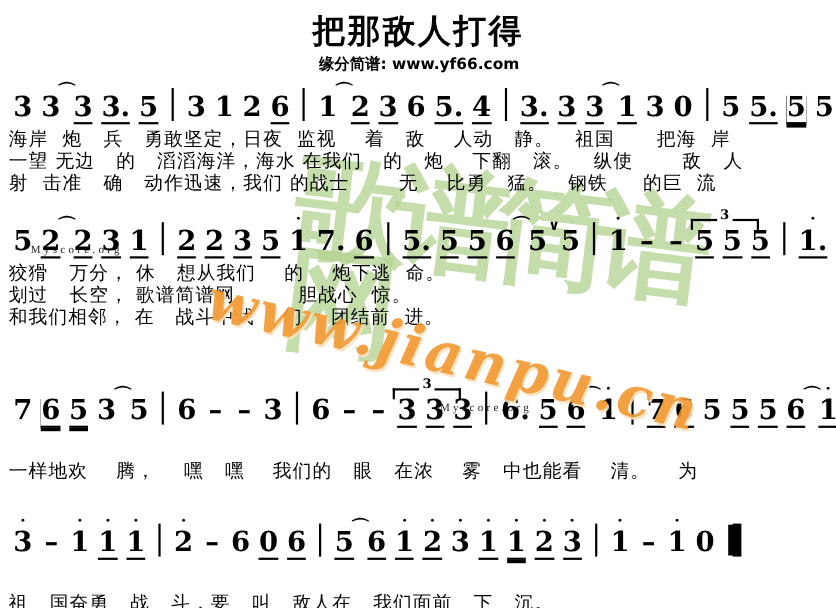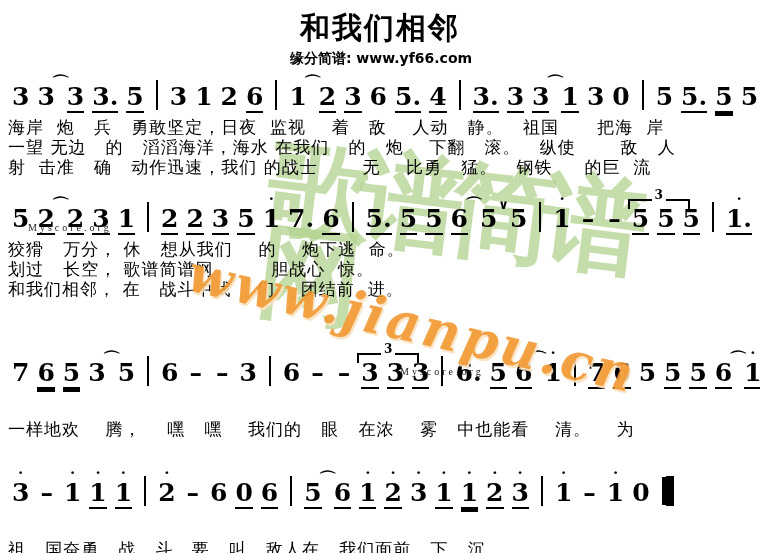--- a/index.html
+++ b/index.html
@@ -57,21 +57,21 @@
 </head>
 <body>
 
 <div id="sheet">
 
   <div class="wm-green">歌谱简谱网</div>
   <div class="wm-orange">www.jianpu.cn</div>
   <div class="wm-mark m1">Myscore.org</div>
   <div class="wm-mark m2">Myscore.org</div>
 
-  <div class="title">和我们相邻</div>
+  <div class="title">把那敌人打得</div>
   <div class="subtitle">缘分简谱: www.yf66.com</div>
 
   <div class="sys s1">
     <div class="notes"><span class="note">3</span><span class="note">3</span><span class="tie">⌒</span><span class="note u1">3</span><span class="note u1">3<b class="aug">.</b></span><span class="note u1">5</span><span class="bar"></span><span class="note">3</span><span class="note">1</span><span class="note">2</span><span class="note u1">6</span><span class="bar"></span><span class="note">1</span><span class="tie">⌒</span><span class="note u1">2</span><span class="note u1">3</span><span class="note">6</span><span class="note u1">5<b class="aug">.</b></span><span class="note u1">4</span><span class="bar"></span><span class="note u1">3<b class="aug">.</b></span><span class="note u1">3</span><span class="note u1">3</span><span class="tie">⌒</span><span class="note u1">1</span><span class="note">3</span><span class="note">0</span><span class="bar"></span><span class="note">5</span><span class="note u1">5<b class="aug">.</b></span><span class="note u2">5</span><span class="note">5<b class="aug">.</b></span></div>
     <div class="lyric">海岸  炮   兵   勇敢坚定，日夜  监视    着   敌    人动   静。   祖国      把海  岸</div>
     <div class="lyric">一望 无边   的   滔滔海洋，海水 在我们   的   炮    下翻   滚。   纵使       敌   人</div>
     <div class="lyric">射  击准   确   动作迅速，我们 的战士       无    比勇   猛。   钢铁     的巨  流</div>
   </div>
 
   <div class="sys s2">

